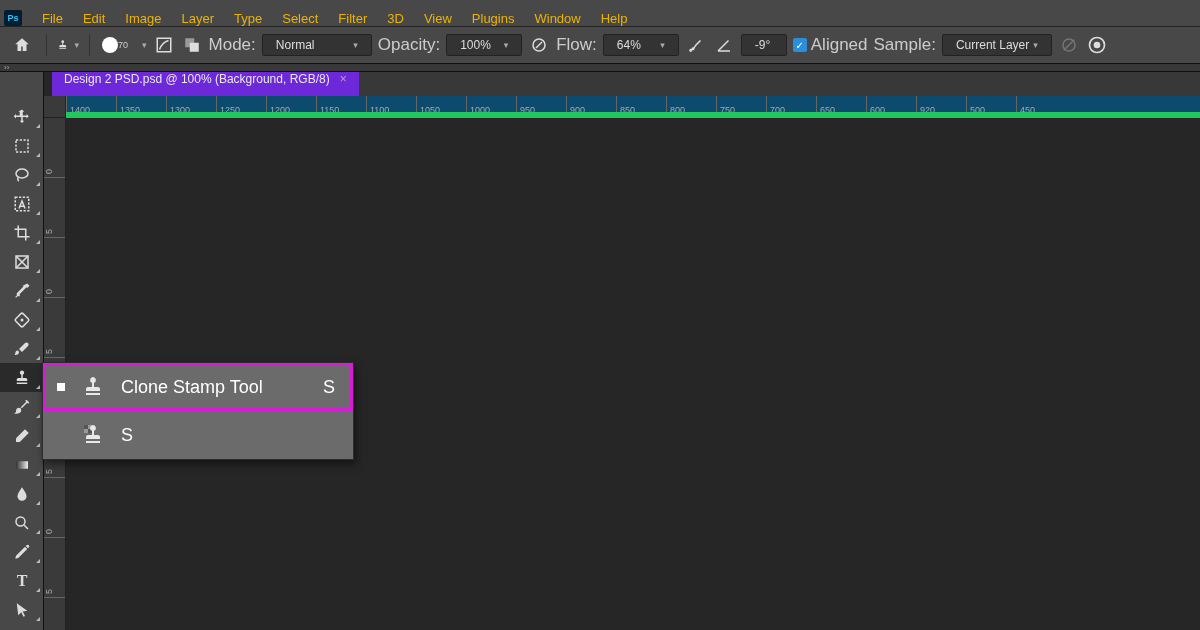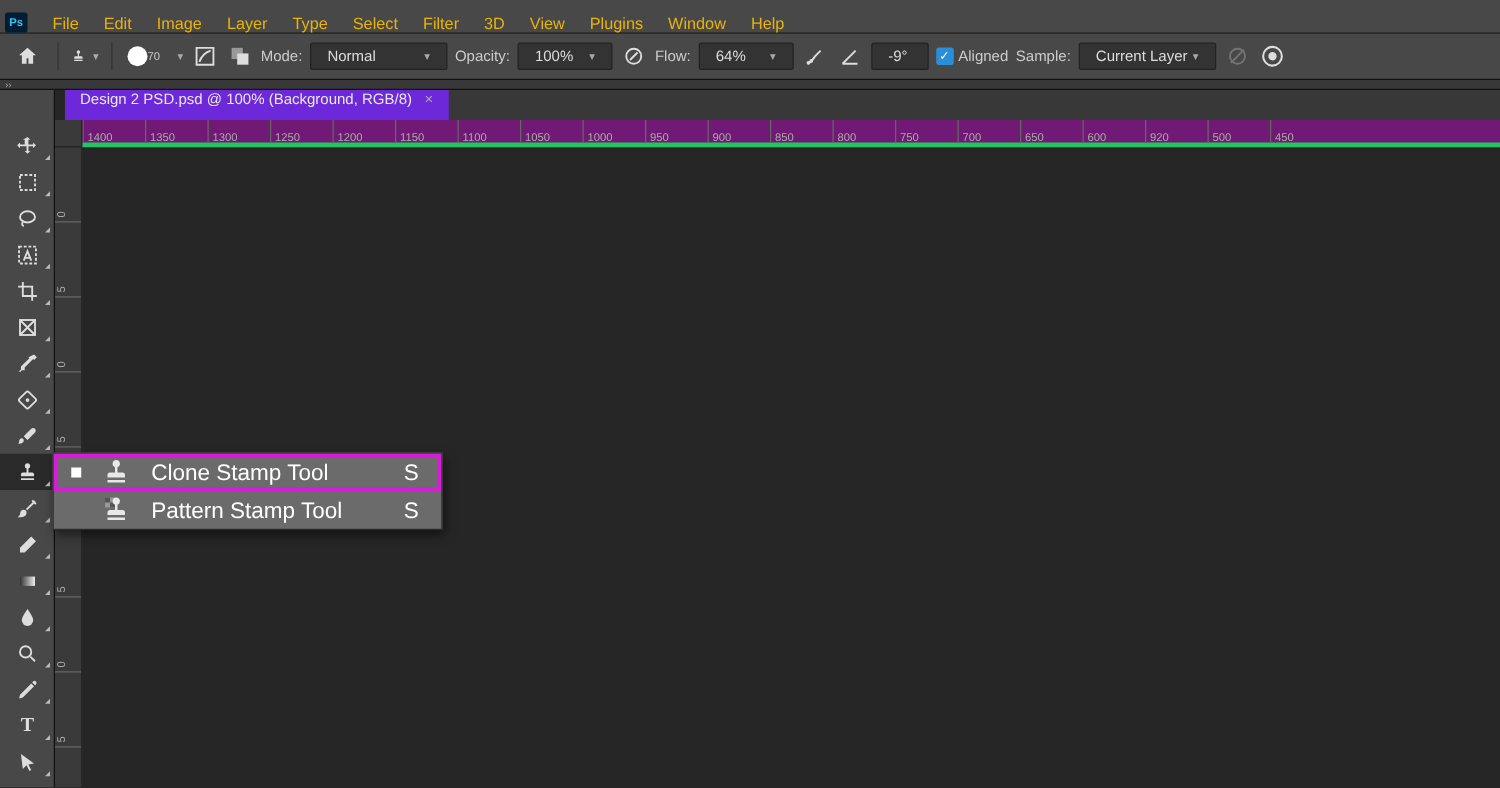--- a/index.html
+++ b/index.html
@@ -6,21 +6,21 @@
   body { background: #262626; width: 1200px; height: 630px; overflow: hidden; color: #ddd; position: relative; }
   
   
   .menubar { height: 26px; background: #484848; display: flex; align-items: flex-end; padding: 0 4px; font-size: 13px; }
   .ps-icon { width: 18px; height: 16px; background: #001d34; color: #31c5f0; font-size: 9px; font-weight: bold; display:flex; align-items:center; justify-content:center; border-radius:2px; margin-right: 10px; }
   .menu-item { padding: 0 10px; cursor: pointer; color: #eab308; }
   
   
   .optionsbar { height: 38px; background: #484848; border-top: 1px solid #222; border-bottom: 1px solid #111; display:flex; align-items:center; padding: 0 8px; font-size: 12px; gap: 6px; }
   .home-btn { width: 28px; height: 24px; display:flex; align-items:center; justify-content:center; }
-  .opt-label { color: #ccc; font-size: 12px; }
+  .opt-label { color: #ccc; font-size: 17px; }
   .opt-select { background: #333; border: 1px solid #222; color: #ddd; height: 22px; padding: 0 13px; font-size: 12px; display:flex; align-items:center; border-radius:2px; }
   .opt-select.small { width: 76px; }
   .opt-select.wide { width: 110px; }
   .chev { margin-left: 6px; font-size: 9px; color:#aaa; }
   .opt-icon { width: 22px; height: 22px; display:flex; align-items:center; justify-content:center; color:#ccc; }
   .brush-preview { width: 24px; height: 24px; border-radius: 50%; background:#fff; display:inline-block; }
   .brush-block { display:flex; align-items:center; margin:0 2px;}
   .brush-size { font-size:9px; color:#ccc; }
   .checkbox { width:14px; height:14px; background:#2a8fd8; border-radius:2px; display:flex; align-items:center; justify-content:center; color:#fff; font-size:10px; margin-right:4px;}
   .aligned-wrap { display:flex; align-items:center; }
@@ -35,32 +35,32 @@
   .tab-close { margin-left:10px; font-size:12px; color:#aaa; }
   
   
   .toolbar { position:absolute; left:0; top:72px; width:44px; bottom:0; background:#484848; border-right:1px solid #111; padding-top:30px; }
   .tool { width:44px; height:29px; display:flex; align-items:center; justify-content:center; position:relative;}
   .tool.active { background:#2a2a2a; }
   .tool svg, .tool .glyph { color:#ddd; }
   .tool .corner { position:absolute; right:4px; bottom:3px; width:0; height:0; border-left:4px solid transparent; border-bottom:4px solid #bbb; }
   
   
-  .ruler-h { position:absolute; top:96px; left:66px; right:0; height:22px; background:#701a75; border-bottom:4px solid #22c55e; display:flex; overflow:hidden;}
+  .ruler-h { position:absolute; top:96px; left:66px; right:0; height:22px; background:#0c4a6e; border-bottom:6px solid #22c55e; display:flex; overflow:hidden;}
   .ruler-v { position:absolute; top:118px; left:44px; width:22px; bottom:0; background:#3a3a3a; border-right:1px solid #222; display:flex; flex-direction:column; overflow:hidden;}
   .ruler-corner { position:absolute; top:96px; left:44px; width:22px; height:22px; background:#3a3a3a; border-right:1px solid #222; border-bottom:1px solid #222;}
   .tick-h { flex:0 0 50px; font-size:9px; color:#aaa; border-left:1px solid #666; padding-left:3px; padding-top:9px; position:relative;}
   .tick-v { flex:0 0 60px; font-size:9px; color:#aaa; border-top:1px solid #666; writing-mode: vertical-rl; transform: rotate(180deg); padding:3px 0 0 10px; text-align:left; }
   
   
   .canvas { position:absolute; top:118px; left:66px; right:0; bottom:0; background:#262626; }
   
   
   .flyout { position:absolute; top:362px; left:42px; background:#6b6b6b; border:1px solid #2c2c2c; box-shadow:2px 4px 8px rgba(0,0,0,.5); }
-  .flyout-item { display:flex; align-items:center; height:30px; padding:0 18px 0 14px; gap:14px; font-size:18px; color:#fff; cursor:pointer; min-width:310px;}
+  .flyout-item { display:flex; align-items:center; height:48px; padding:0 18px 0 14px; gap:14px; font-size:18px; color:#fff; cursor:pointer; min-width:310px;}
   .flyout-item.selected { outline:3px solid #d81bd8; outline-offset:-3px;}
   .fly-indicator { width:8px; height:8px; background:#fff; }
   .fly-indicator.empty { background:transparent; }
   .fly-icon { width:28px; display:flex; justify-content:center; }
   .fly-label { flex:1; }
   .fly-shortcut { color:#fff; font-size:18px; }
 </style>
 </head>
 <body>
 
@@ -351,16 +351,15 @@
     <div class="flyout-item">
       <span class="fly-indicator empty"></span>
       <span class="fly-icon">
         <svg width="24" height="24" viewBox="0 0 24 24" fill="#e8e8e8">
           <rect x="3" y="2" width="8" height="8" fill="#999"></rect>
           <rect x="3" y="2" width="4" height="4" fill="#555"></rect>
           <rect x="7" y="6" width="4" height="4" fill="#555"></rect>
           <path d="M12 2a3 3 0 00-1 5.8V12H7a2 2 0 00-2 2v2h14v-2a2 2 0 00-2-2h-4V7.8A3 3 0 0012 2zM5 18h14v2H5z"></path>
         </svg>
       </span>
-      <span class="fly-label">Pattern Stamp Tool</span>
       <span class="fly-shortcut">S</span>
     </div>
   </div>
 
 </body></html>

